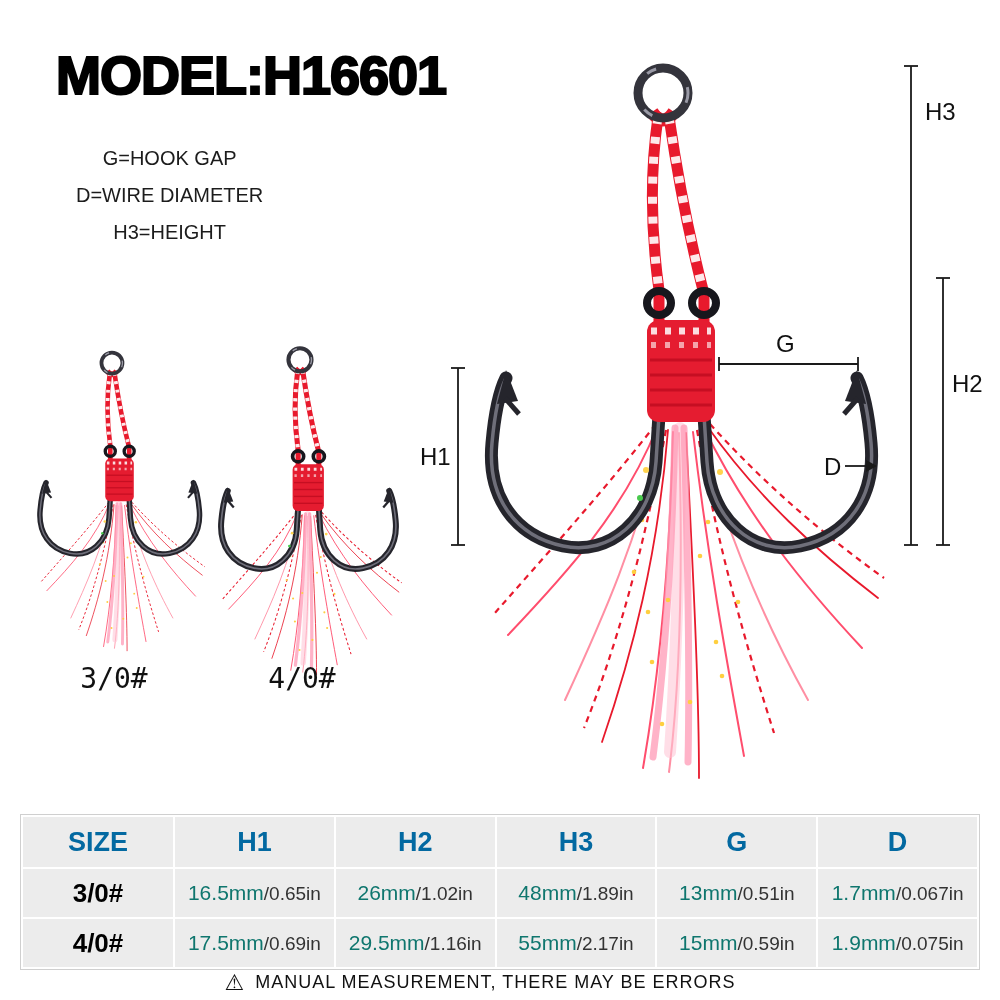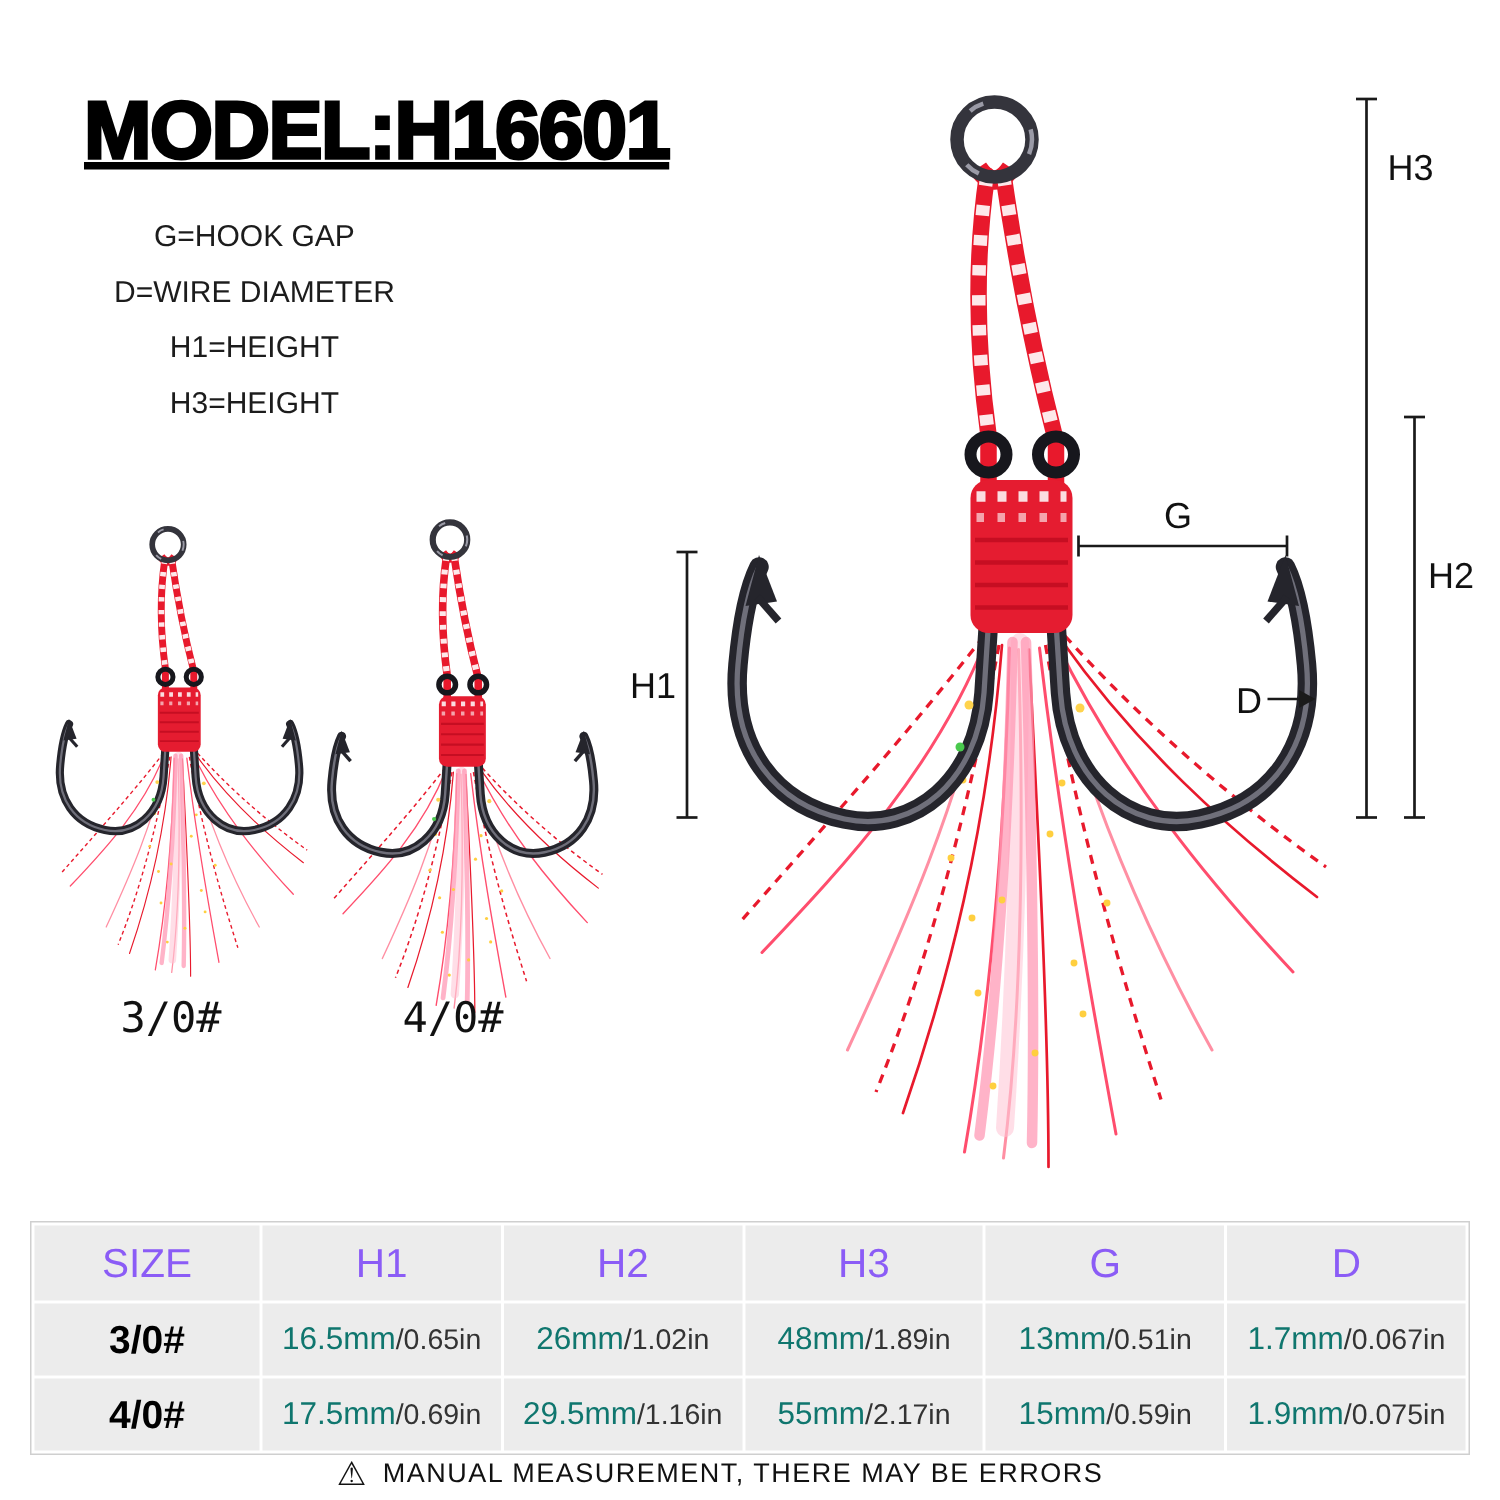--- a/index.html
+++ b/index.html
@@ -1,20 +1,20 @@
 <!DOCTYPE html>
 <html><head>
 <meta charset="utf-8">
 <style>
   html,body{margin:0;padding:0;background:#fff;}
   .canvas{position:relative;width:1000px;height:1000px;background:#fff;overflow:hidden;
           font-family:"Liberation Sans",sans-serif;color:#111;}
 
-  .model-title{position:absolute;left:56px;top:56px;margin:0;font-size:54px;font-weight:900;
-               letter-spacing:-1px;color:#000;text-decoration:underline;-webkit-text-stroke:2.2px #000;}
+  .model-title{position:absolute;left:56px;top:44px;margin:0;font-size:54px;font-weight:900;
+               letter-spacing:-1px;color:#000;-webkit-text-stroke:2.2px #000;}
 
   .legend{position:absolute;left:76px;top:140px;font-size:20px;line-height:37px;color:#1c1c1c;text-align:center;}
 
   .variant-label{position:absolute;width:120px;text-align:center;
                  font-family:"DejaVu Sans Mono",monospace;font-size:28px;color:#111;}
   .variant-1{left:54px;top:662px;}
   .variant-2{left:242px;top:662px;}
 
   .art{position:absolute;left:0;top:0;width:1000px;height:810px;}
 
@@ -31,42 +31,41 @@
   .tp{stroke:#ff9ab5;stroke-width:7;fill:none;opacity:.75;stroke-linecap:round;}
   .tpw{stroke:#ffc2d4;stroke-width:12;fill:none;opacity:.55;stroke-linecap:round;}
   .wrapstripe{stroke:#c60e22;stroke-width:3;}
   .mline{stroke:#1a1a1a;stroke-width:1.8;fill:none;}
   .mtext{font:24px "Liberation Sans",sans-serif;fill:#111;}
 
   
   .spec{position:absolute;left:20px;top:814px;width:960px;border-collapse:separate;
         border-spacing:2px;border:1px solid #cfcfcf;table-layout:fixed;}
   .spec th,.spec td{background:#ececec;text-align:center;vertical-align:middle;padding:0;}
-  .spec th{height:50px;font-size:27px;font-weight:normal;color:#8b5cf6;}
+  .spec th{height:50px;font-size:27px;font-weight:bold;color:#0369a1;}
   .spec td{height:48px;}
   .spec .size-col{width:150px;}
   .spec td.size{font-size:26px;font-weight:bold;color:#000;}
   .spec .mm{font-size:21px;color:#0f766e;}
   .spec .in{font-size:19px;color:#333;}
 
   .disclaimer{position:absolute;left:0;top:970px;width:960px;text-align:center;
               font-size:18px;letter-spacing:1px;color:#111;}
   .warn-icon{font-size:22px;margin-right:10px;vertical-align:-2px;}
 </style>
 </head>
 <body>
 
 <div class="canvas">
 
   <h1 class="model-title">MODEL:H16601</h1>
 
   <div class="legend">
     <div>G=HOOK GAP</div>
     <div>D=WIRE DIAMETER</div>
-    <div>H1=HEIGHT</div>
     <div>H3=HEIGHT</div>
   </div>
 
   <svg class="art" viewBox="0 0 1000 810">
     <defs>
       <g id="asm">
 
         <g>
           <path d="M652 112 Q663 128 674 112" stroke="#e8192c" stroke-width="13" fill="none"></path>
           <path class="cord" d="M658 117 C651 165 650 225 659 290"></path>

